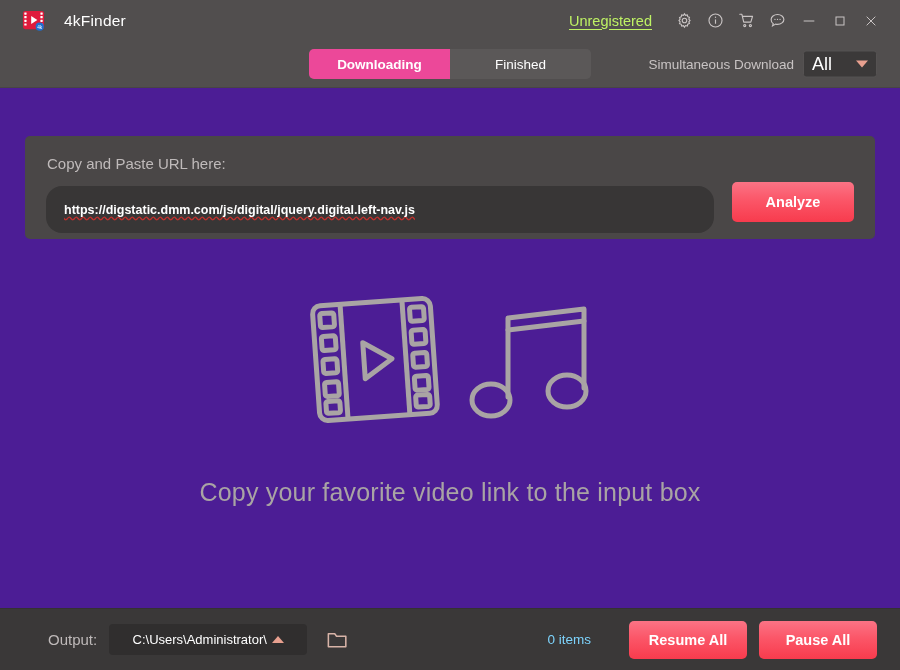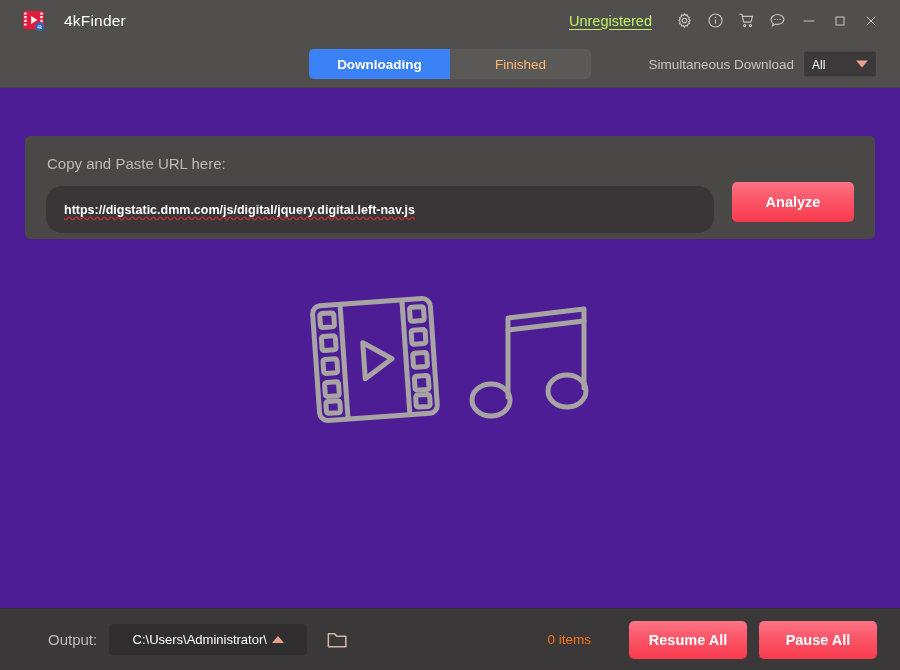--- a/index.html
+++ b/index.html
@@ -57,39 +57,39 @@
     position: absolute; left: 309px; top: 50%;
     transform: translateY(-50%);
     display: flex;
     border-radius: 5px; overflow: hidden;
     background: #5B5858;
     width: 282px; height: 30px;
   }
   .tab {
     flex: 1; display: flex; align-items: center; justify-content: center;
     font-size: 13.5px; cursor: pointer; user-select: none;
-    color: #fdba74; background: #5B5858;
-  }
-  .tab.active { background: #3b82f6; color: #FFFFFF; font-weight: bold; }
+    color: #ffffff; background: #5B5858;
+  }
+  .tab.active { background: #ec4899; color: #FFFFFF; font-weight: bold; }
   .sim-wrap {
     position: absolute; right: 23px; top: 50%;
     transform: translateY(-50%);
     display: flex; align-items: center; gap: 9px;
   }
   .sim-label { color: #C8C3C3; font-size: 13.5px; white-space: nowrap; }
   .sim-select {
     width: 74px; height: 27px;
     background: #3B3939;
     border: 1px solid #555252;
     border-radius: 3px;
     display: flex; align-items: center;
     padding: 0 8px;
     cursor: pointer;
   }
-  .sim-value { color: #FFFFFF; font-size: 12px; flex: 1; }
+  .sim-value { color: #FFFFFF; font-size: 18px; flex: 1; }
   .tri-down {
     width: 0; height: 0;
     border-left: 6px solid transparent;
     border-right: 6px solid transparent;
     border-top: 7px solid #E8A08F;
   }
   .tri-up {
     width: 0; height: 0;
     border-left: 6px solid transparent;
     border-right: 6px solid transparent;
@@ -163,21 +163,21 @@
     display: flex; align-items: center; justify-content: center;
     gap: 5px; cursor: pointer;
   }
   .out-path { color: #FFFFFF; font-size: 13px; }
   .folder-btn {
     margin-left: 17px; width: 26px; height: 26px;
     display: flex; align-items: center; justify-content: center;
     cursor: pointer;
   }
   .bb-spacer { flex: 1; }
-  .items-count { color: #f97316; font-size: 13.5px; margin-right: 38px; }
+  .items-count { color: #7dd3fc; font-size: 13.5px; margin-right: 38px; }
   .action-btn {
     width: 118px; height: 38px;
     border-radius: 5px; border: none;
     background: linear-gradient(180deg, #FB7385 0%, #FB5668 45%, #F83B4D 100%);
     color: #FFFFFF; font-size: 14.5px; font-weight: bold;
     cursor: pointer;
     font-family: "Liberation Sans", sans-serif;
   }
   .action-btn + .action-btn { margin-left: 12px; }
 </style>
@@ -305,20 +305,21 @@
           <path d="M64 58 L92 76 L64 94 Z" stroke-linecap="round"></path>
         </g>
 
         <g stroke="#A9A4A4" stroke-width="5" stroke-linejoin="round" stroke-linecap="round">
           <path d="M208 113 V34 L284 25 V104"></path>
           <path d="M208 46 L284 37"></path>
           <ellipse cx="191" cy="116" rx="19" ry="16"></ellipse>
           <ellipse cx="267" cy="107" rx="19" ry="16"></ellipse>
         </g>
       </svg>
+      <div class="empty-text">Copy your favorite video link to the input box</div>
     </div>
 
   </div>
 
   <div class="bottombar">
     <span class="out-label">Output:</span>
     <div class="out-select">
       <span class="out-path">C:\Users\Administrator\</span>
       <span class="tri-up"></span>
     </div>

